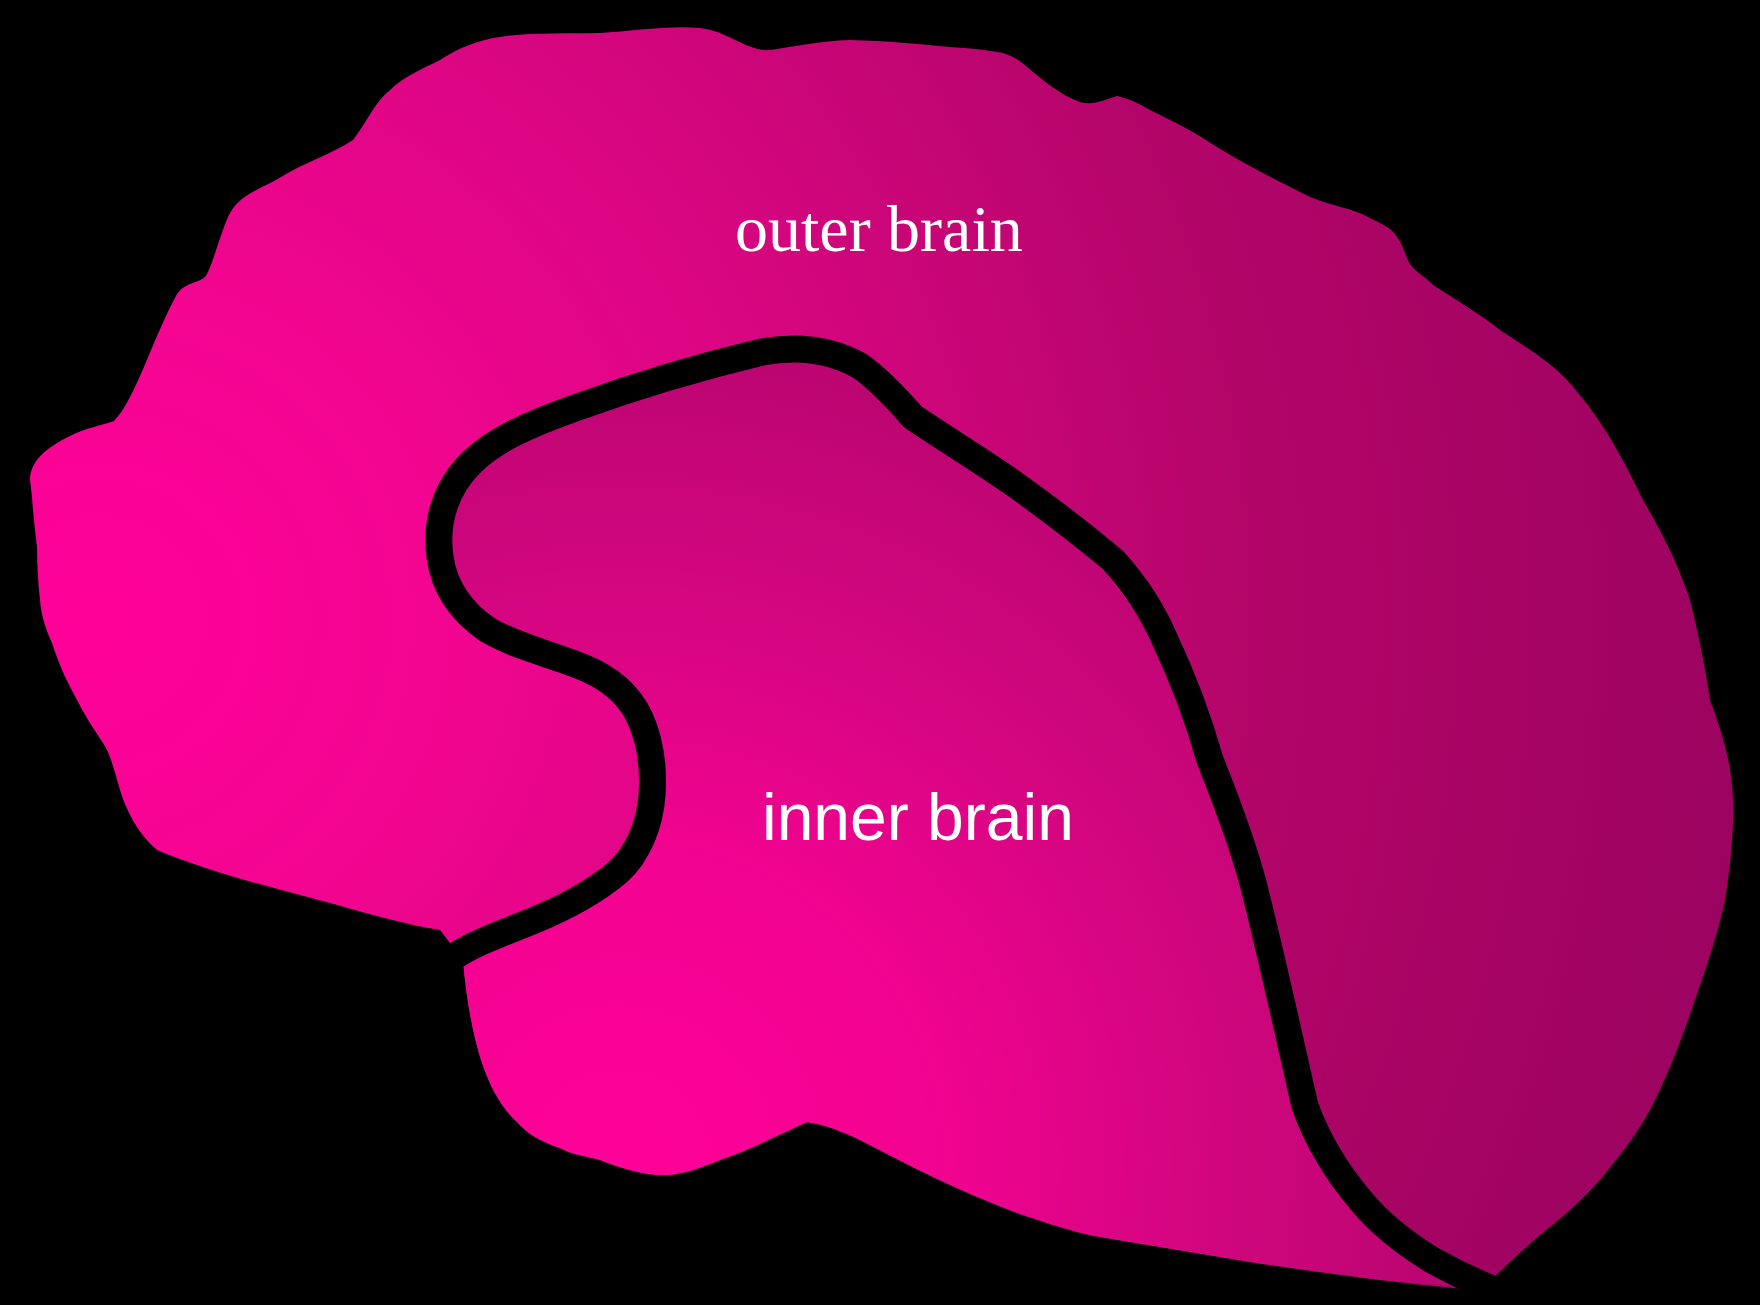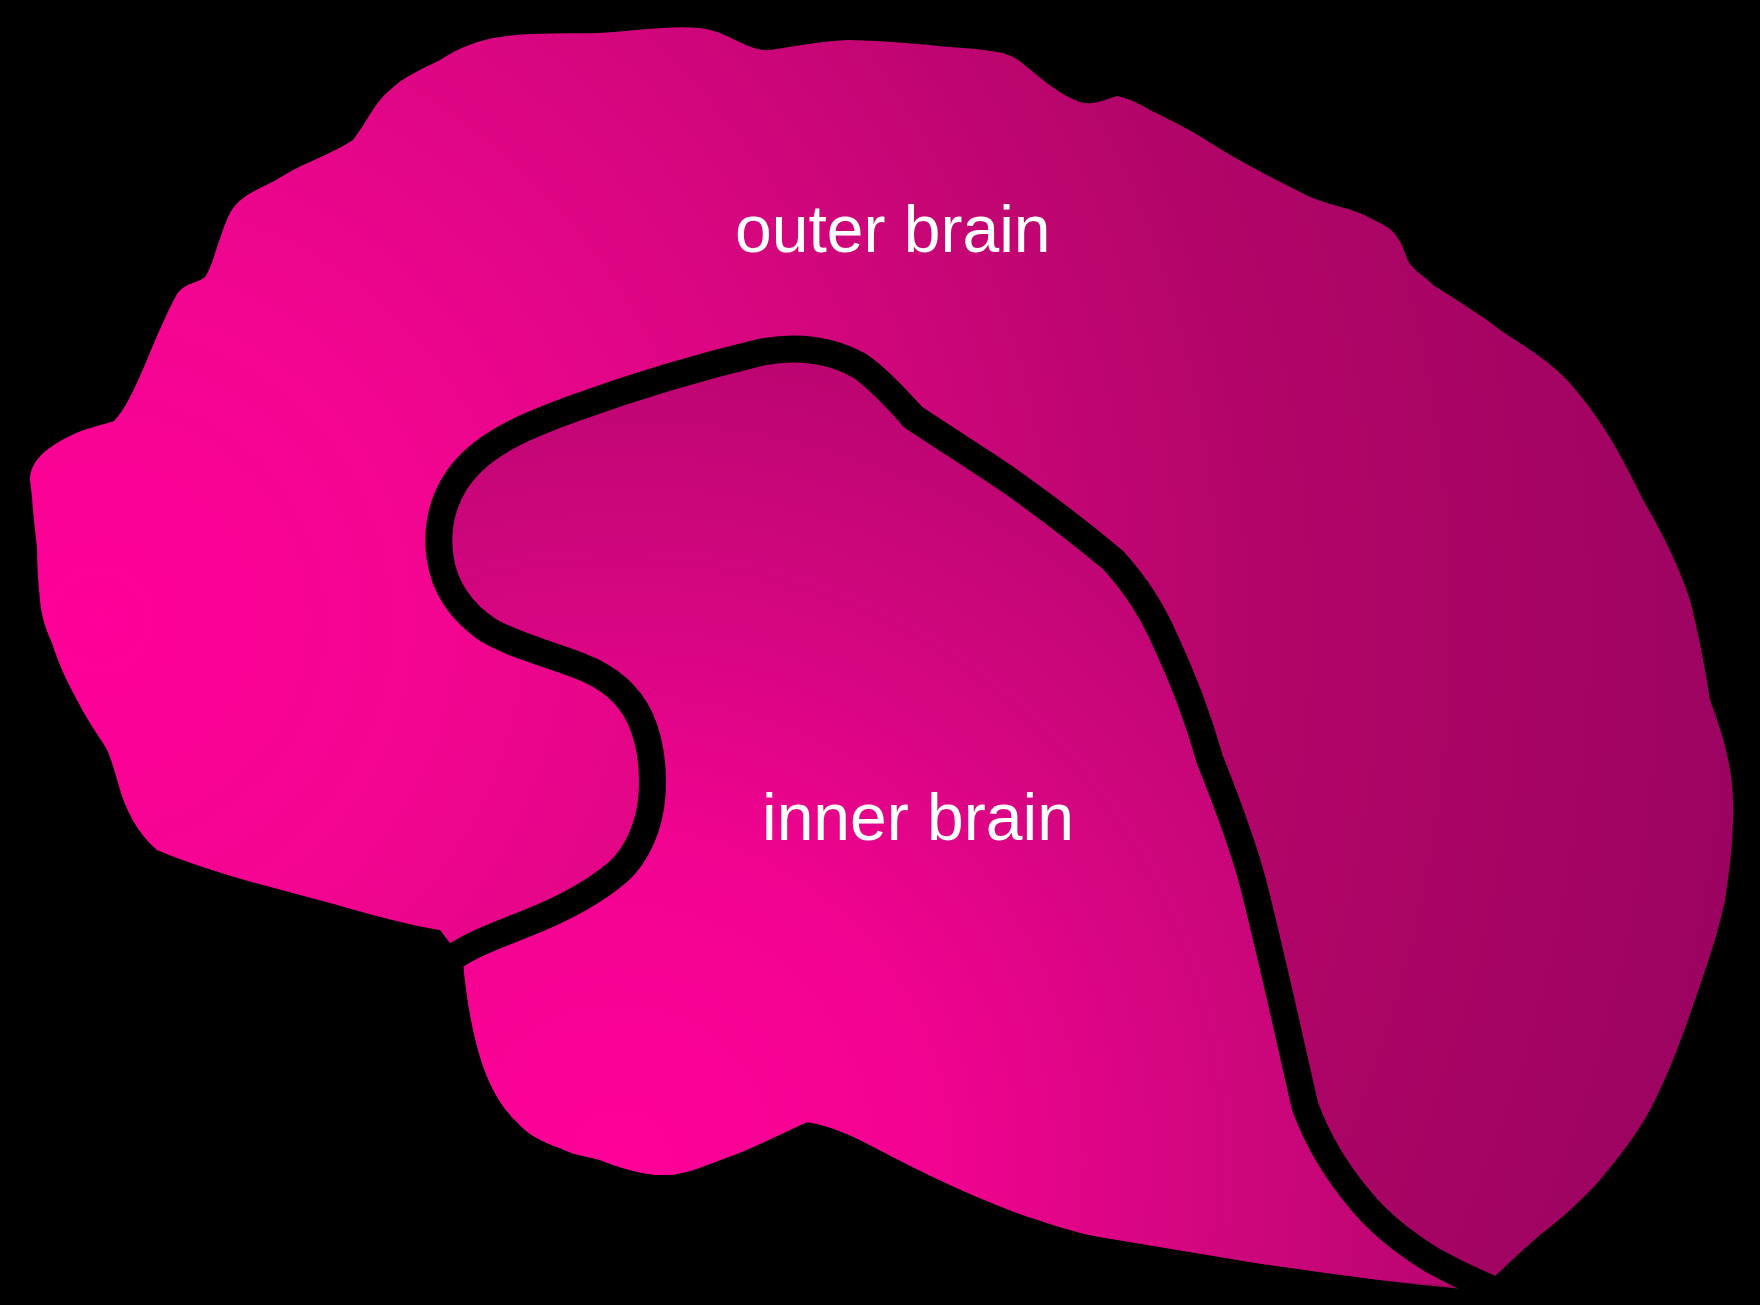--- a/index.html
+++ b/index.html
@@ -26,21 +26,21 @@
   .brain-label {
     position: absolute;
     color: #ffffff;
     font-size: 66px;
     line-height: 1;
     white-space: nowrap;
     font-weight: 400;
     letter-spacing: 0px;
     user-select: none;
   }
-  .label-outer { left: 735px; top: 196px; }
+  .label-outer { left: 735px; top: 196px; font-family: Liberation Serif, serif; }
   .label-inner { left: 762px; top: 784px; }
 </style>
 </head>
 <body>
 
 <div class="canvas">
 
   <svg width="1760" height="1305" viewBox="0 0 1760 1305">
     <defs>
       <radialGradient id="gradOuter" gradientUnits="userSpaceOnUse" cx="100" cy="620" r="1650">

